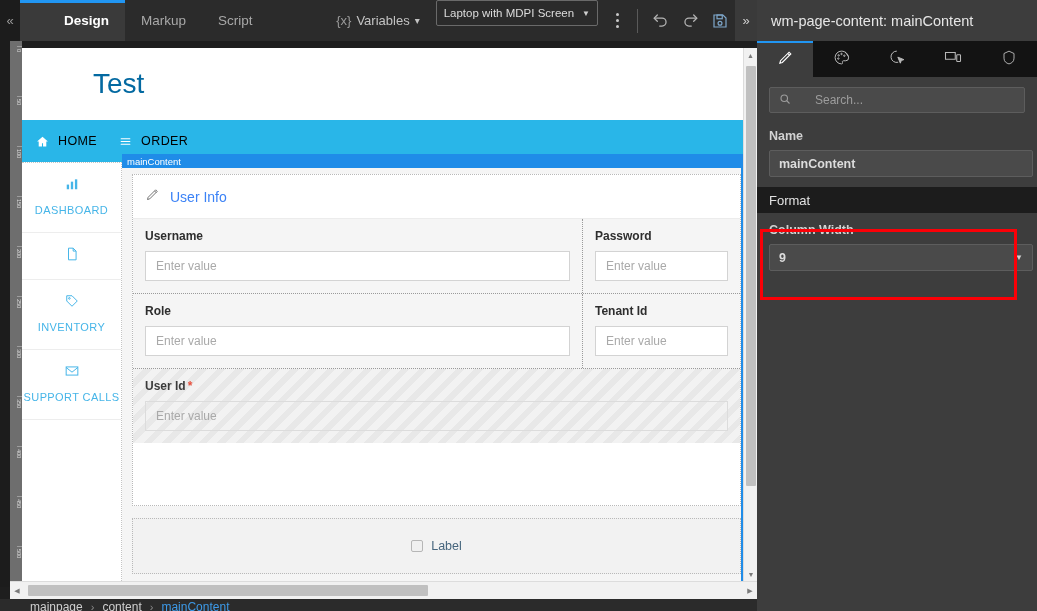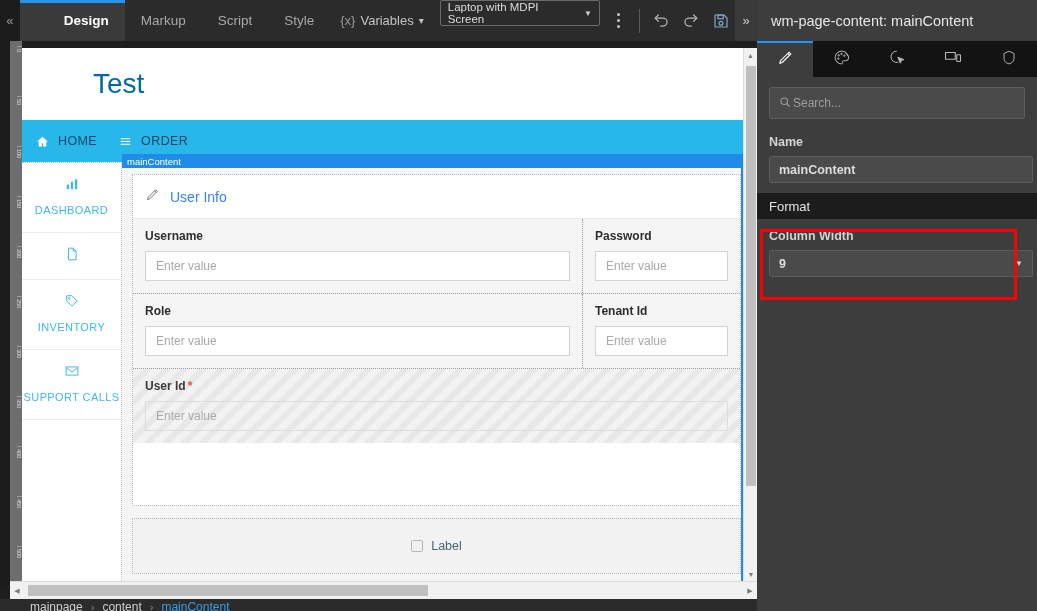--- a/index.html
+++ b/index.html
@@ -93,21 +93,21 @@
     height: 72px; background: #ffffff; display: flex; align-items: center;
     padding-left: 71px;
   }
   .pg-title { font-size: 28px; color: #0369a1; }
   
   .pg-nav {
     height: 42px; background: #29b6e8; display: flex; align-items: center;
     padding-left: 14px; gap: 22px; position: relative;
   }
   .nav-item {
-    display: flex; align-items: center; gap: 9px; color: #0c4a6e;
+    display: flex; align-items: center; gap: 9px; color: #000000;
     font-size: 12.5px; letter-spacing: 0.4px;
   }
   .nav-item svg { display: block; }
   
   .sel-badge {
     position: absolute; left: 100px; top: 34px; height: 14px;
     background: #1f8ce8; color: #ffffff; font-size: 9.5px;
     display: flex; align-items: center; padding: 0 5px;
     width: 621px; z-index: 6;
   }
@@ -225,22 +225,22 @@
     flex: 1; display: flex; align-items: center; justify-content: center;
     color: #b8b8b8; position: relative;
   }
   .pn-tab.active { background: #3d3d3d; color: #ffffff; }
   .pn-tab.active::before {
     content: ""; position: absolute; left: 0; right: 0; top: 0; height: 2px;
     background: #2196f3;
   }
   .pn-search-wrap { padding: 10px 12px; background: #3d3d3d; }
   .pn-search {
-    height: 32px; background: #4a4a4a; border: 1px solid #5d5d5d; border-radius: 2px;
-    display: flex; align-items: center; gap: 2px; padding: 0 9px;
+    height: 26px; background: #4a4a4a; border: 1px solid #5d5d5d; border-radius: 2px;
+    display: flex; align-items: center; gap: 24px; padding: 0 9px;
   }
   .pn-search input {
     flex: 1; background: transparent; border: none; outline: none;
     color: #d6d6d6; font-size: 12px; font-family: "Liberation Sans", sans-serif;
   }
   .pn-search input::placeholder { color: #9d9d9d; }
   .pn-field { padding: 6px 4px 10px 12px; font-weight: bold; }
   .pn-flabel { font-size: 12.5px; color: #d2d2d2; margin-bottom: 7px; }
   .pn-input {
     height: 27px; background: #4a4a4a; border: 1px solid #5d5d5d; border-radius: 2px;
@@ -272,23 +272,20 @@
       <div class="tb-collapse">«</div>
       <div class="tabs">
         <div class="tab active">
             <span>Design</span>
           </div>
         <div class="tab">
             <span>Markup</span>
           </div>
         <div class="tab">
             <span>Script</span>
-          </div>
-        <div class="tab">
-            <span>Style</span>
           </div>
       </div>
       <div class="tb-spacer"></div>
       <div class="tb-variables">
         <span class="vx">{x}</span>
         <span>Variables</span>
         <span class="cv">▾</span>
       </div>
       <div class="tb-device">
         <span>Laptop with MDPI Screen</span>

